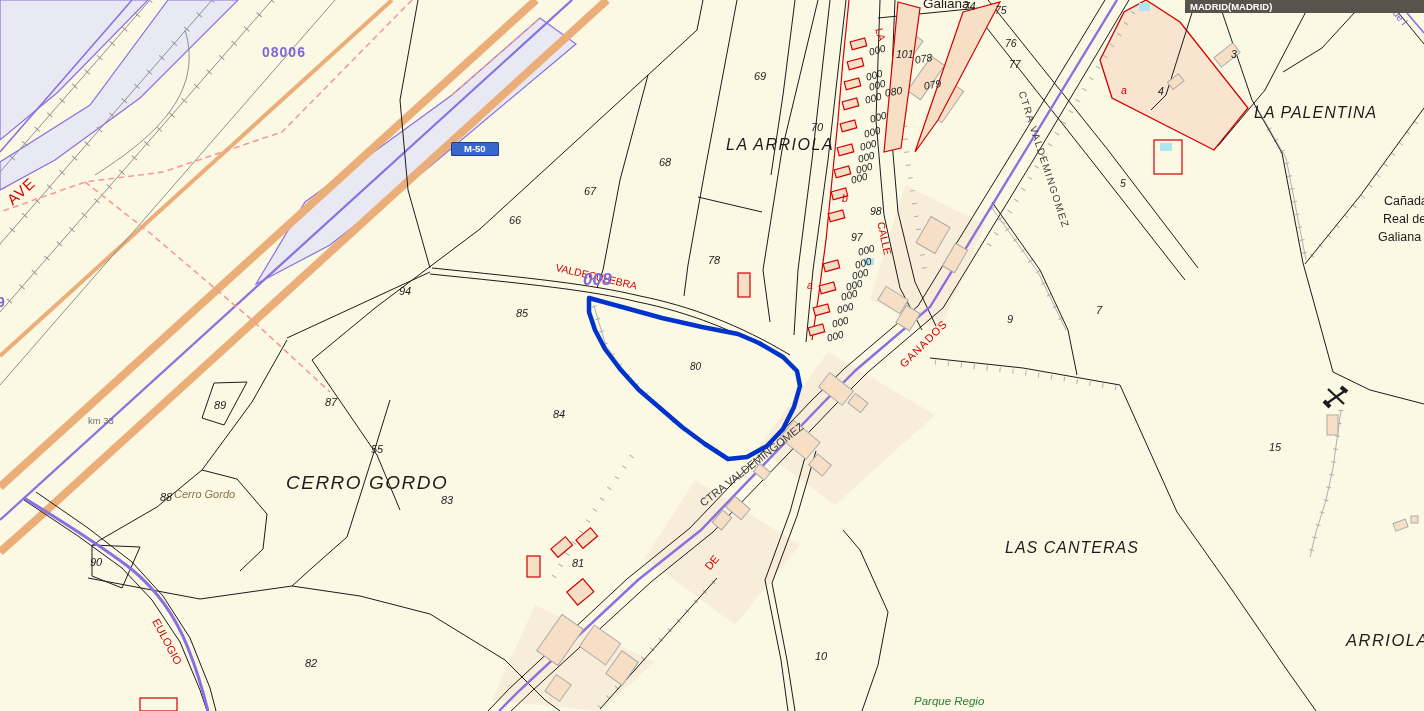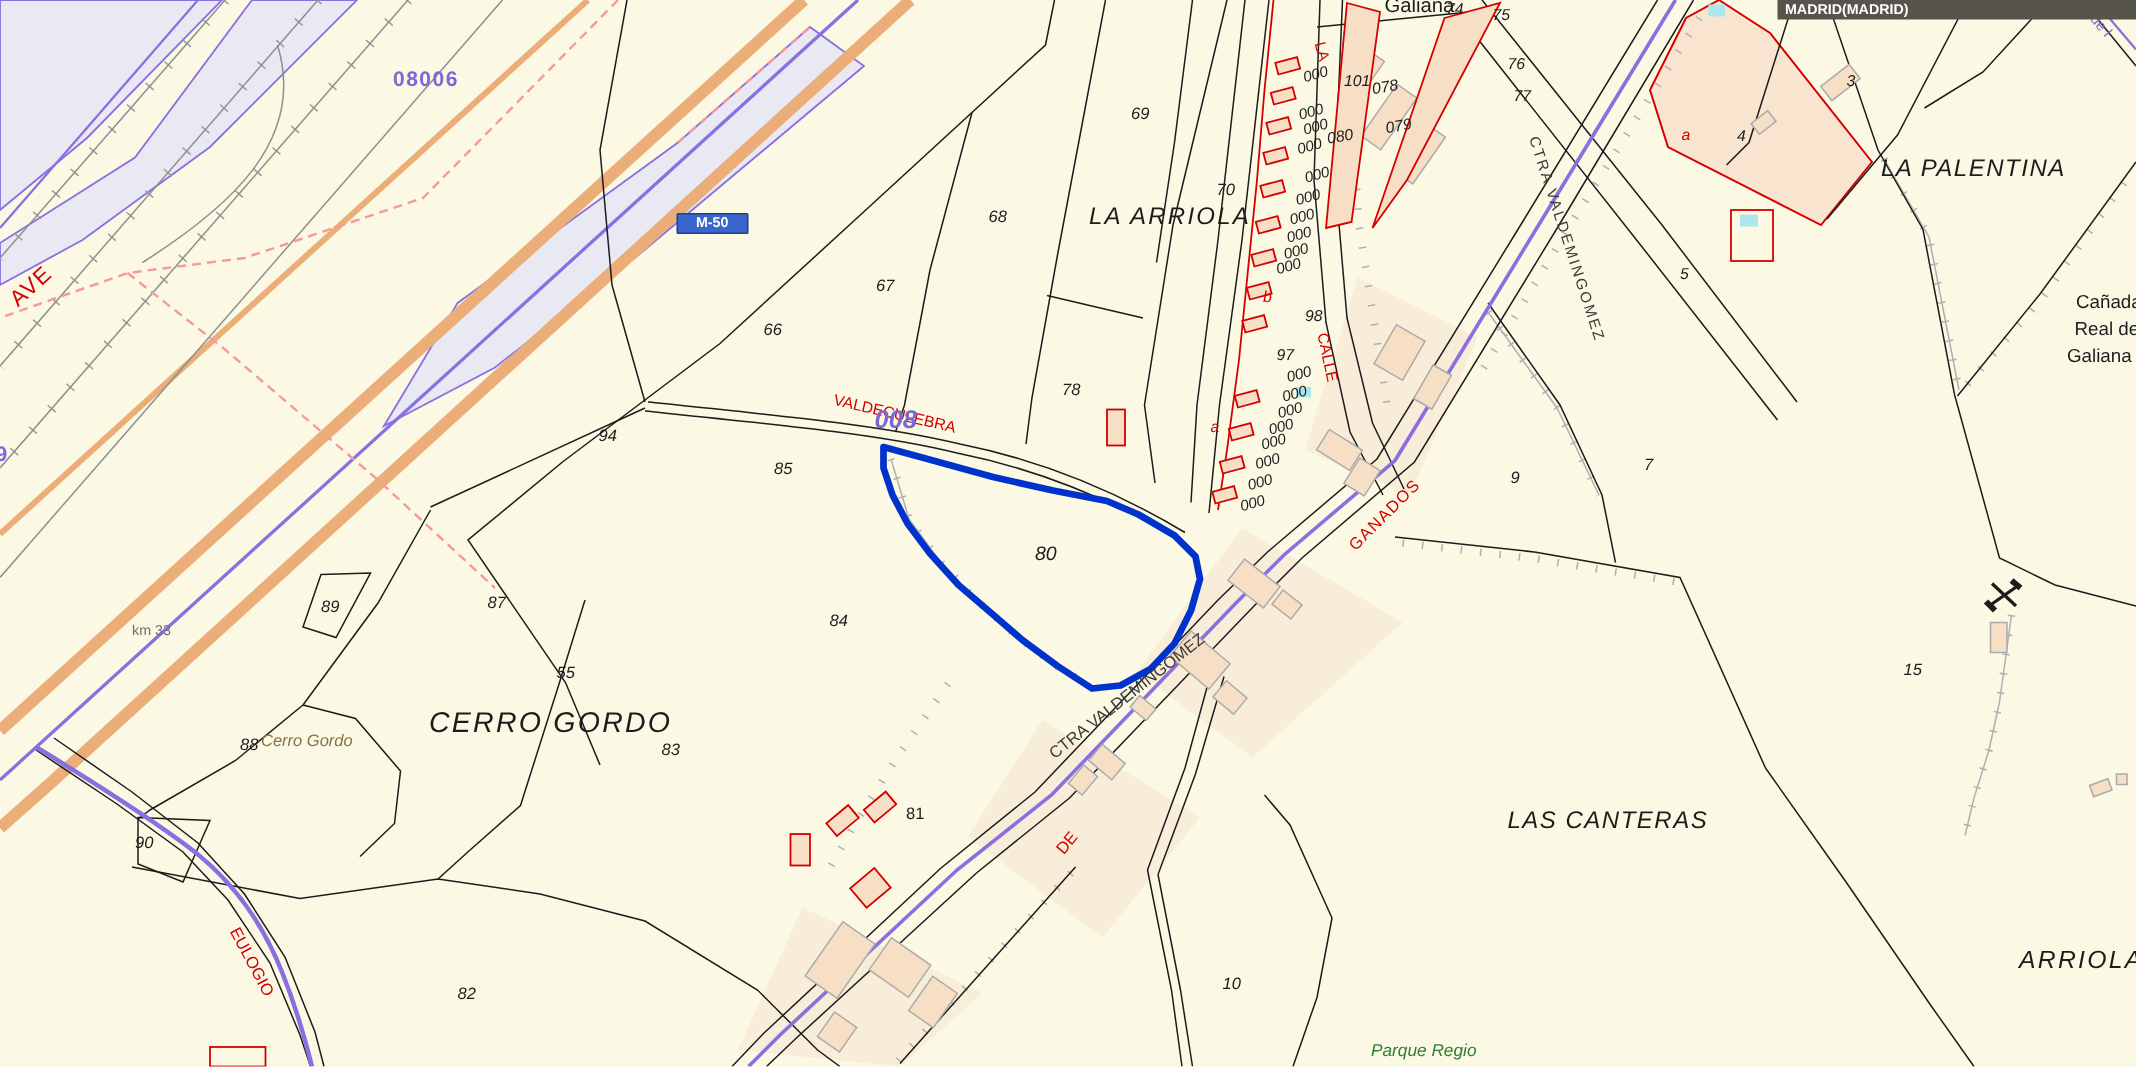--- a/index.html
+++ b/index.html
@@ -236,36 +236,36 @@
       <div class="lbl" style="left: 557px; top: 262px; font-size: 10.5px; color: rgb(212, 0, 0); transform: rotate(13deg);">VALDECULEBRA</div>
       <div class="lbl" style="left: 886px; top: 221px; font-size: 10.5px; color: rgb(212, 0, 0); transform: rotate(78deg);">CALLE</div>
       <div class="lbl" style="left: 884px; top: 27px; font-size: 10.5px; color: rgb(212, 0, 0); transform: rotate(75deg);">LA</div>
       <div class="lbl" style="left: 583px; top: 271px; font-size: 17px; color: rgb(123, 104, 216); font-style: italic; font-weight: bold;">008</div>
       <div class="lbl" style="left: 262px; top: 45px; font-size: 14px; color: rgb(123, 104, 216); font-weight: bold; letter-spacing: 1px;">08006</div>
       <div class="lbl" style="left: 88px; top: 416px; font-size: 9.5px; color: rgb(112, 112, 112);">km 33</div>
       <div class="lbl" style="left: 1393px; top: 2px; font-size: 10px; color: rgb(123, 104, 216); transform: rotate(50deg);">o de l</div>
       <div class="lbl" style="left: -3px; top: 295px; font-size: 14px; color: rgb(123, 104, 216); font-weight: bold;">9</div>
       <div class="lbl" style="left: 509px; top: 215px; font-size: 11px; color: rgb(28, 28, 28); font-style: italic;">66</div>
       <div class="lbl" style="left: 584px; top: 186px; font-size: 11px; color: rgb(28, 28, 28); font-style: italic;">67</div>
-      <div class="lbl" style="left: 659px; top: 140px; font-size: 11px; color: rgb(28, 28, 28); font-style: italic;">68</div>
+      <div class="lbl" style="left: 659px; top: 157px; font-size: 11px; color: rgb(28, 28, 28); font-style: italic;">68</div>
       <div class="lbl" style="left: 754px; top: 71px; font-size: 11px; color: rgb(28, 28, 28); font-style: italic;">69</div>
       <div class="lbl" style="left: 811px; top: 122px; font-size: 11px; color: rgb(28, 28, 28); font-style: italic;">70</div>
       <div class="lbl" style="left: 708px; top: 255px; font-size: 11px; color: rgb(28, 28, 28); font-style: italic;">78</div>
       <div class="lbl" style="left: 399px; top: 286px; font-size: 11px; color: rgb(28, 28, 28); font-style: italic;">94</div>
       <div class="lbl" style="left: 516px; top: 308px; font-size: 11px; color: rgb(28, 28, 28); font-style: italic;">85</div>
-      <div class="lbl" style="left: 690px; top: 362px; font-size: 13px; color: rgb(28, 28, 28); font-style: italic;">80</div>
+      <div class="lbl" style="left: 690px; top: 362px; font-size: 10px; color: rgb(28, 28, 28); font-style: italic;">80</div>
       <div class="lbl" style="left: 325px; top: 397px; font-size: 11px; color: rgb(28, 28, 28); font-style: italic;">87</div>
       <div class="lbl" style="left: 553px; top: 409px; font-size: 11px; color: rgb(28, 28, 28); font-style: italic;">84</div>
       <div class="lbl" style="left: 371px; top: 444px; font-size: 11px; color: rgb(28, 28, 28); font-style: italic;">55</div>
       <div class="lbl" style="left: 441px; top: 495px; font-size: 11px; color: rgb(28, 28, 28); font-style: italic;">83</div>
       <div class="lbl" style="left: 214px; top: 400px; font-size: 11px; color: rgb(28, 28, 28); font-style: italic;">89</div>
       <div class="lbl" style="left: 160px; top: 492px; font-size: 11px; color: rgb(28, 28, 28); font-style: italic;">88</div>
       <div class="lbl" style="left: 90px; top: 557px; font-size: 11px; color: rgb(28, 28, 28); font-style: italic;">90</div>
       <div class="lbl" style="left: 305px; top: 658px; font-size: 11px; color: rgb(28, 28, 28); font-style: italic;">82</div>
-      <div class="lbl" style="left: 572px; top: 538px; font-size: 11px; color: rgb(28, 28, 28);  margin-left: 32px;">81</div>
+      <div class="lbl" style="left: 572px; top: 558px; font-size: 11px; color: rgb(28, 28, 28); font-style: italic;">81</div>
       <div class="lbl" style="left: 1007px; top: 314px; font-size: 11px; color: rgb(28, 28, 28); font-style: italic;">9</div>
       <div class="lbl" style="left: 1096px; top: 305px; font-size: 11px; color: rgb(28, 28, 28); font-style: italic;">7</div>
       <div class="lbl" style="left: 1269px; top: 442px; font-size: 11px; color: rgb(28, 28, 28); font-style: italic;">15</div>
       <div class="lbl" style="left: 815px; top: 651px; font-size: 11px; color: rgb(28, 28, 28); font-style: italic;">10</div>
       <div class="lbl" style="left: 964px; top: 1px; font-size: 10.5px; color: rgb(28, 28, 28); font-style: italic;">74</div>
       <div class="lbl" style="left: 995px; top: 5px; font-size: 10.5px; color: rgb(28, 28, 28); font-style: italic;">75</div>
       <div class="lbl" style="left: 1005px; top: 38px; font-size: 10.5px; color: rgb(28, 28, 28); font-style: italic;">76</div>
       <div class="lbl" style="left: 1009px; top: 59px; font-size: 10.5px; color: rgb(28, 28, 28); font-style: italic;">77</div>
       <div class="lbl" style="left: 896px; top: 33px; font-size: 10.5px; color: rgb(28, 28, 28); font-style: italic; margin-top: 16px;">101</div>
       <div class="lbl" style="left: 914px; top: 55px; font-size: 10.5px; color: rgb(28, 28, 28); font-style: italic; transform: rotate(-10deg);">078</div>

